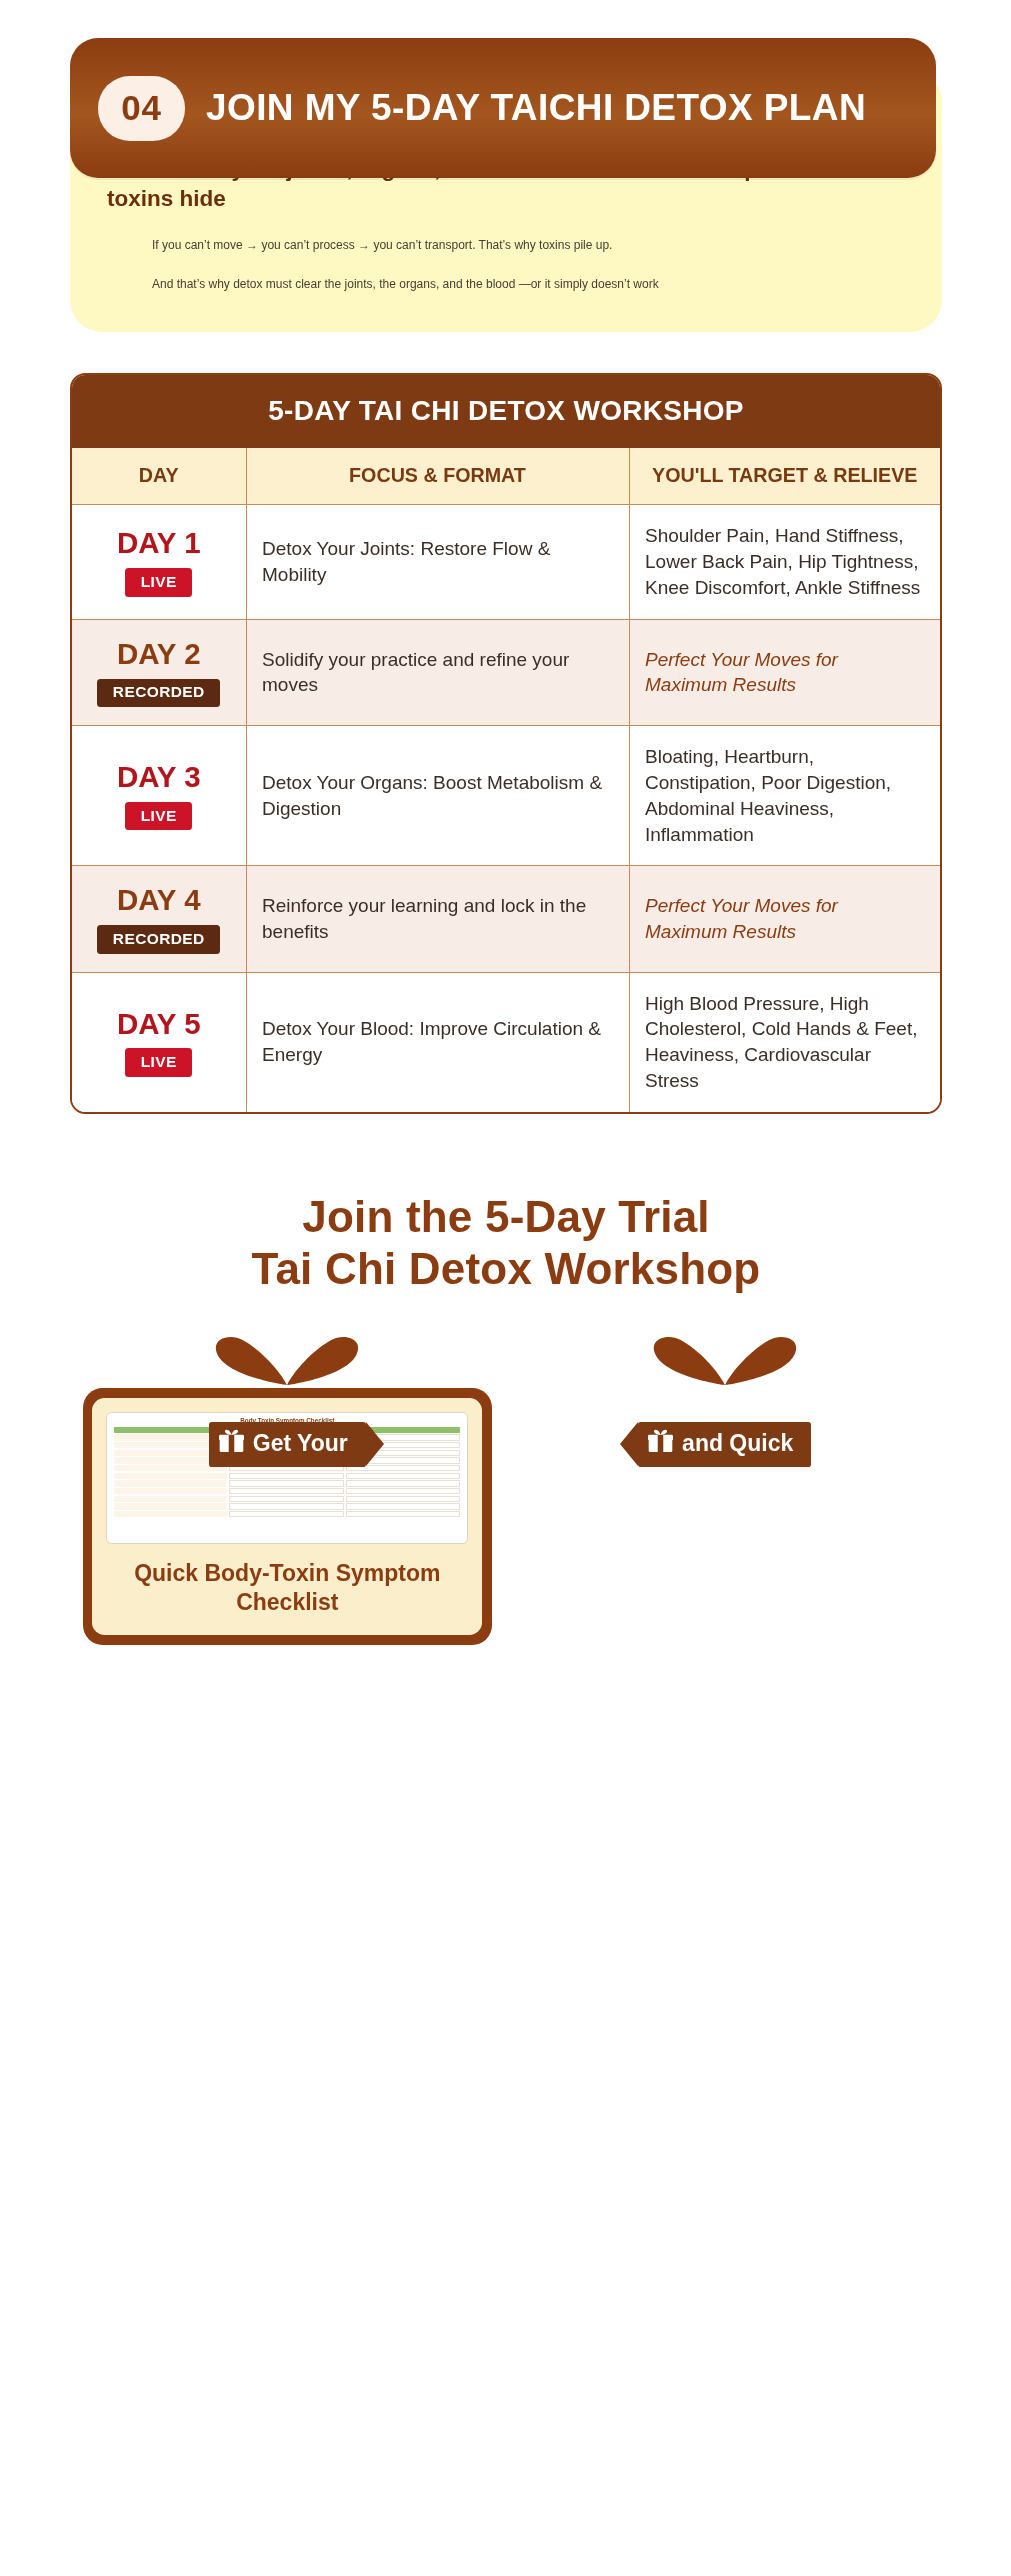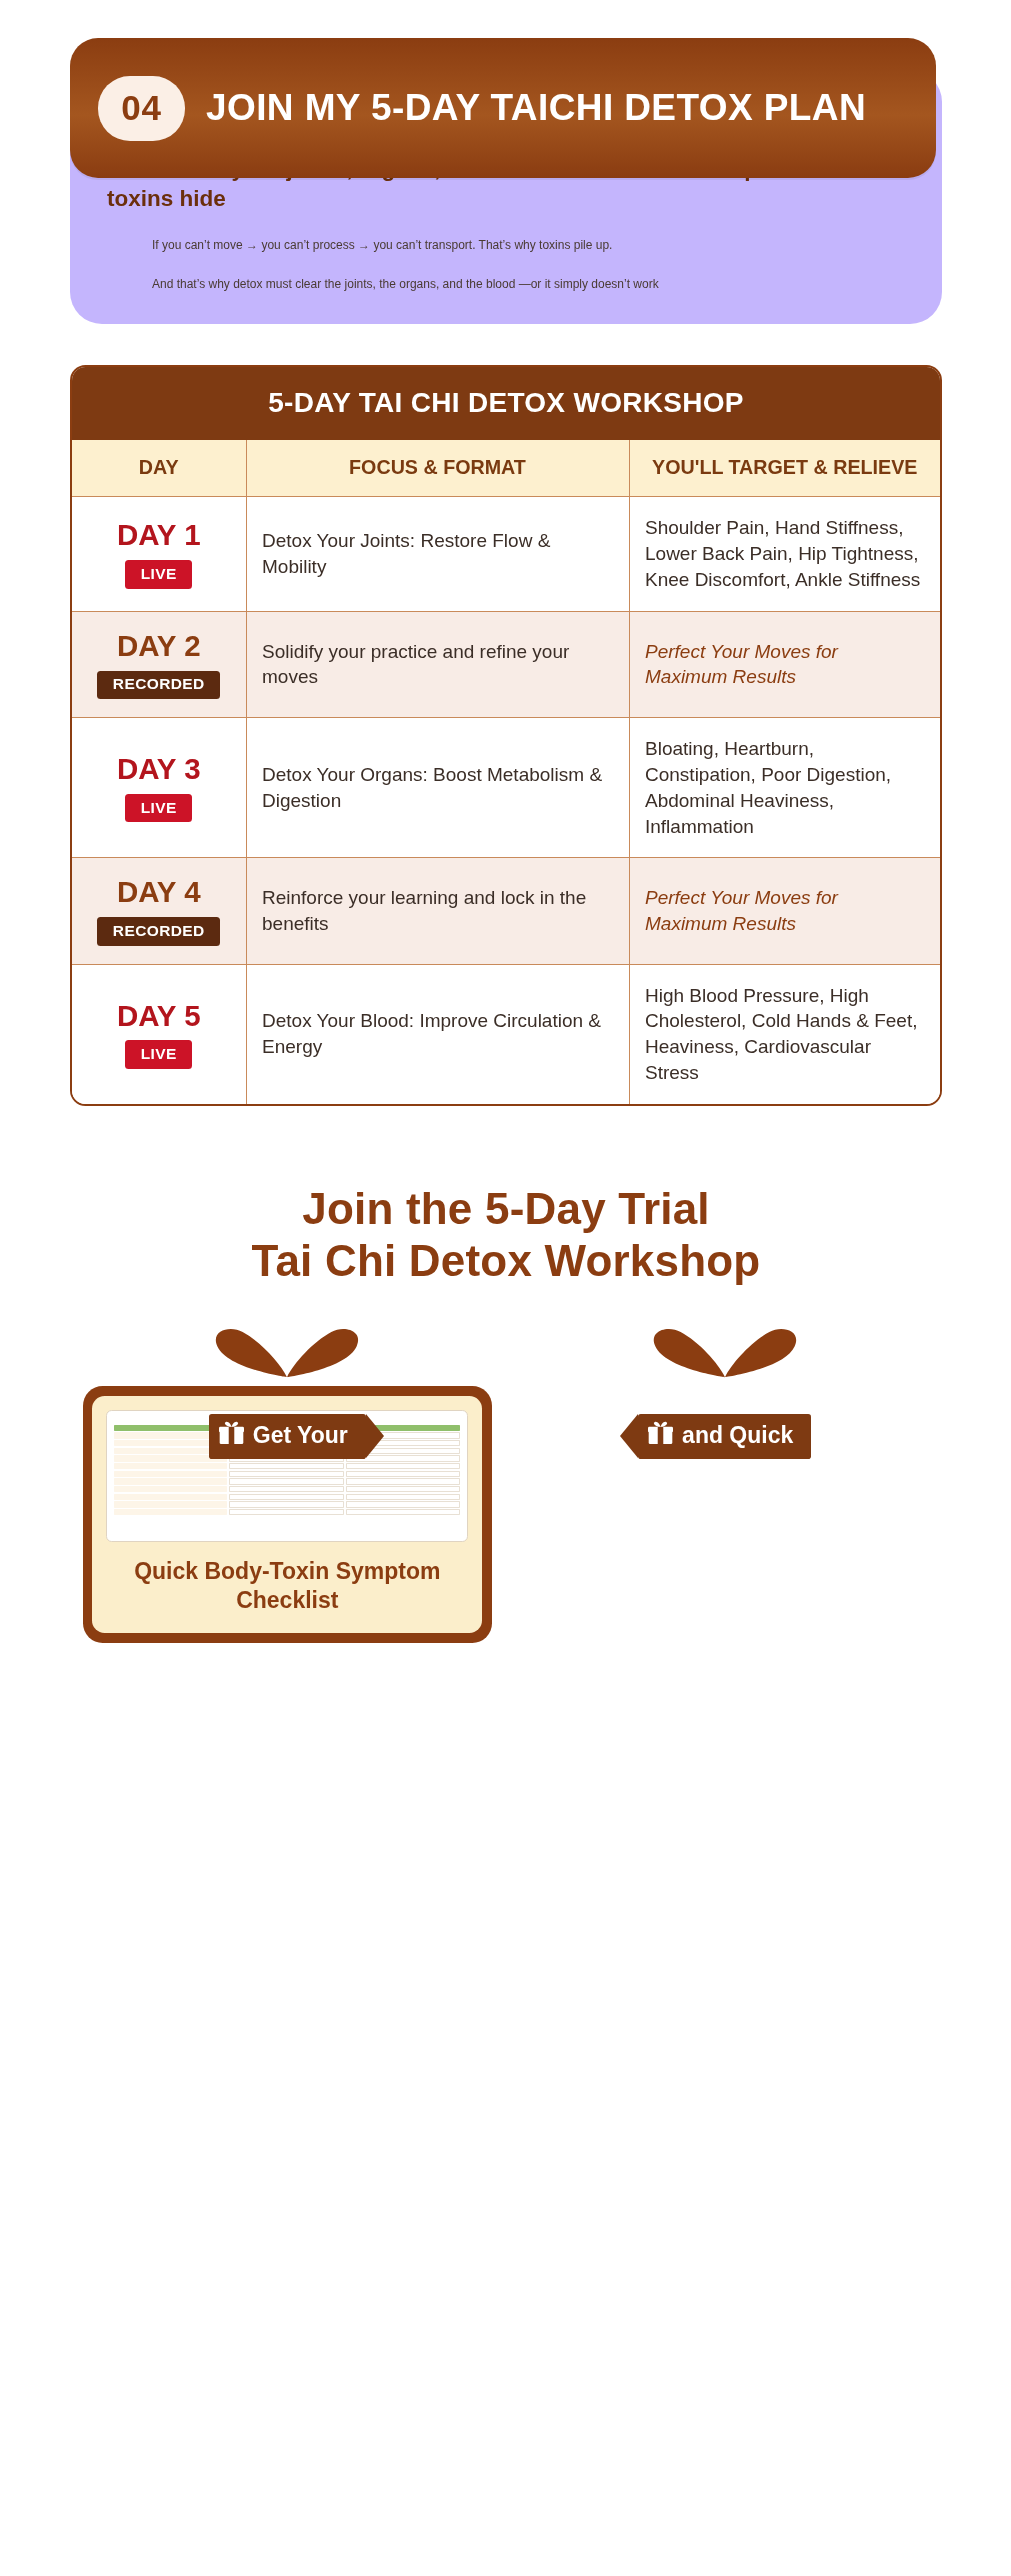--- a/index.html
+++ b/index.html
@@ -17,24 +17,24 @@
   .page {
     width: 1012px;
     min-height: 2576px;
     background: #ffffff;
     padding: 38px 70px 42px 70px;
     position: relative;
   }
 
   
   .intro-card {
-    background: #c4b5fd;
+    background: #fef9c3;
     border-radius: 32px;
     position: relative;
-    padding: 84px 37px 31px 37px;
+    padding: 84px 37px 39px 37px;
     margin-top: 32px;
   }
   .header-bar {
     position: absolute;
     top: -32px;
     left: 0;
     right: 5.6px;
     height: 140px;
     background: linear-gradient(180deg, #8b3d11 0%, #a4561f 55%, #8a3c11 100%);
     border-radius: 28px;
@@ -198,21 +198,20 @@
     height: 55px;
     display: flex;
     justify-content: center;
     align-items: flex-end;
   }
   .bow svg { display: block; }
   .gift-box {
     background: #8b3d11;
     border-radius: 19.7px;
     padding: 9.8px;
-    margin-top: 6px;
   }
   .gift-inner {
     background: #fbeecb;
     border-radius: 12.6px;
     padding: 14px 14px 18px 14px;
     text-align: center;
   }
   .thumb {
     width: 100%;
     height: 132px;

